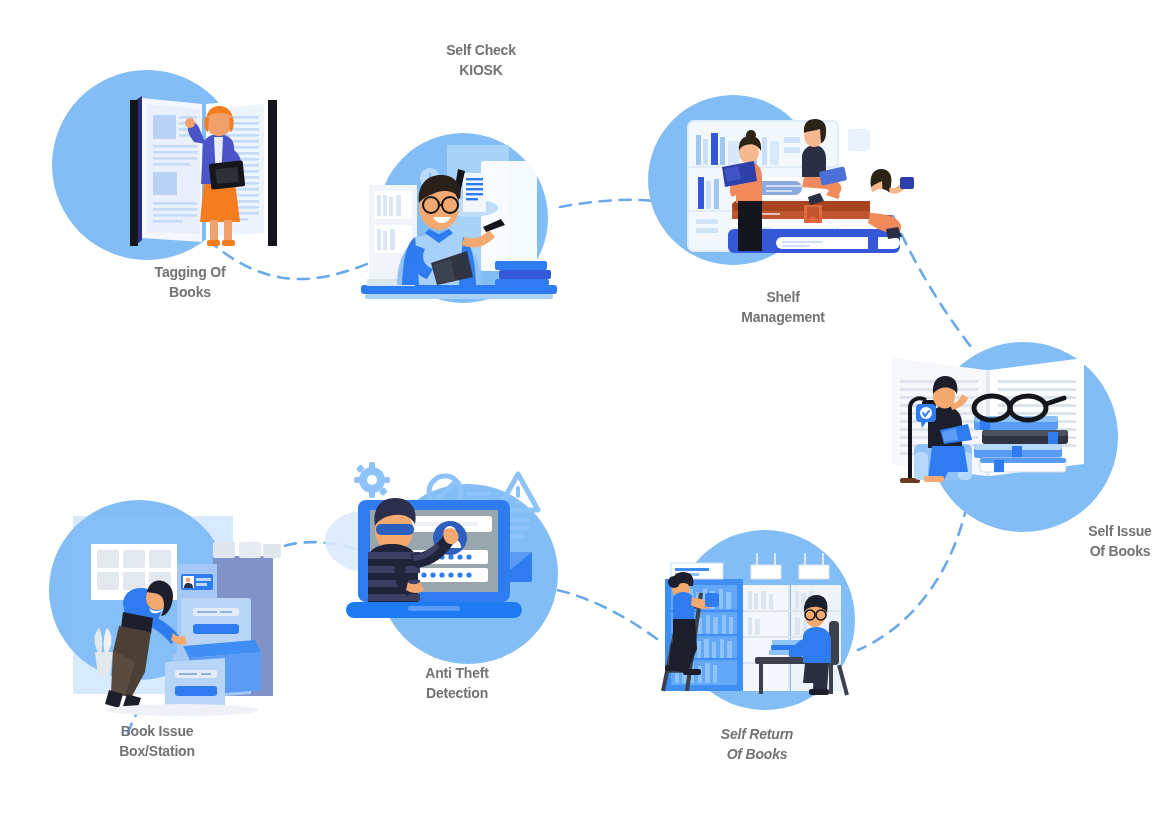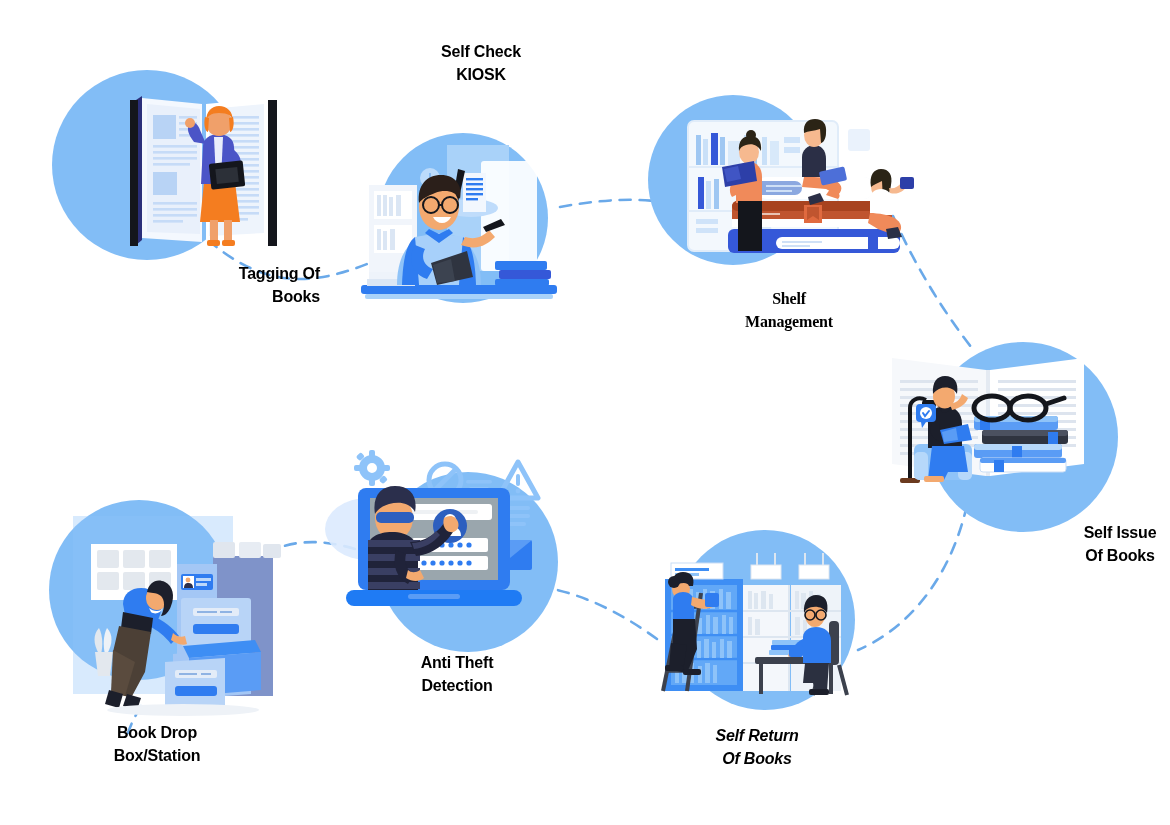--- a/index.html
+++ b/index.html
@@ -12,23 +12,23 @@
   }
   #stage { position: relative; width: 1170px; height: 825px; background: #fff; }
 
   
   #connectors { position: absolute; inset: 0; width: 1170px; height: 825px; pointer-events: none; }
 
   
   .node { position: absolute; }
   .node-label {
     position: absolute;
-    color: #000000;
+    color: #737373;
     font-weight: 700;
-    font-size: 16px;
+    font-size: 14px;
     line-height: 1.42;
     letter-spacing: -0.2px;
     text-align: center;
     white-space: pre-line;
     width: 260px;
   }
   .illus { position: absolute; }
   .blob {
     position: absolute; border-radius: 50%;
     background: #82bdf6;
@@ -45,21 +45,21 @@
   
   #n3 { left: 640px; top: 95px; width: 290px; height: 270px; }
 
   
   #n4 { left: 880px; top: 330px; width: 290px; height: 260px; text-decoration: underline; }
 
   
   #n5 { left: 625px; top: 525px; width: 280px; height: 280px; font-style: italic; }
 
   
-  #n6 { left: 330px; top: 440px; width: 260px; height: 290px; }
+  #n6 { left: 330px; top: 452px; width: 260px; height: 290px; }
 
   
   #n7 { left: 35px; top: 490px; width: 280px; height: 310px; }
 </style>
 </head>
 <body>
 
 <div id="stage">
 
   <svg id="connectors" viewBox="0 0 1170 825">
@@ -144,21 +144,21 @@
       <path d="M144,68 C152,74 153,84 147,92 L141,88 C145,82 144,76 139,72 Z" fill="#4b55c7"></path>
 
       <circle cx="129" cy="41" r="13" fill="#f0a06a"></circle>
       <path d="M116,40 C116,29 122,24 129,24 C137,24 143,29 143,40 C143,34 138,31 129,31 C121,31 117,34 116,40Z" fill="#f47d20"></path>
       <path d="M115,35 C113,44 116,50 118,50 L119,36 Z" fill="#f47d20"></path>
       <path d="M143,35 C145,44 142,50 140,50 L139,36 Z" fill="#f47d20"></path>
 
       <rect x="120" y="80" width="34" height="26" rx="2" fill="#14161c" transform="rotate(-6 137 93)"></rect>
       <rect x="126" y="86" width="22" height="15" fill="#2c3038" transform="rotate(-6 137 93)"></rect>
     </svg>
-    <div class="node-label" style="left:20px; top:203px;text-align:right;">Tagging Of
+    <div class="node-label" style="left:20px; top:203px;">Tagging Of
 Books</div>
   </div>
 
   <div class="node" id="n2">
     <div class="node-label" style="left:-4px; top:6px;">Self Check
 KIOSK</div>
     <svg class="illus" style="left:0px;top:98px;" width="210" height="195" viewBox="0 0 210 195">
       <circle cx="108" cy="85" r="85" fill="#82bdf6"></circle>
 
       <rect x="92" y="12" width="62" height="126" fill="#a9d2f9"></rect>
@@ -292,21 +292,21 @@
       <path d="M40,54 L54,51 L57,64 L43,67 Z" fill="#4055c4"></path>
 
       <ellipse cx="196" cy="72" rx="9" ry="11" fill="#f6b98f"></ellipse>
       <path d="M187,72 C185,60 190,54 197,54 C205,54 209,60 207,70 C206,78 202,86 199,86 L198,66 C194,68 189,70 187,72Z" fill="#2b2416"></path>
       <path d="M186,84 C186,78 191,74 197,74 C204,74 208,79 208,86 L208,100 L186,100 Z" fill="#ffffff"></path>
       <path d="M186,98 C194,98 206,100 212,104 C220,110 218,118 210,120 L194,114 L184,108 Z" fill="#f08a5a"></path>
       <path d="M206,78 C214,80 220,76 222,72 L217,68 C214,72 210,74 205,73 Z" fill="#f6b98f"></path>
       <rect x="216" y="62" width="14" height="12" rx="2" fill="#2d3fa8"></rect>
       <path d="M202,114 L214,112 L218,122 L204,124 Z" fill="#2b2f46"></path>
     </svg>
-    <div class="node-label" style="left:19px; top:193px;font-family:Liberation Serif, serif;">Shelf
+    <div class="node-label" style="left:13px; top:193px;">Shelf
 Management</div>
   </div>
 
   <div class="node" id="n4">
     <div class="blob" style="left:48px; top:12px; width:190px; height:190px;"></div>
     <svg class="illus" style="left:8px;top:18px;" width="200" height="160" viewBox="0 0 200 160">
 
       <path d="M4,10 L98,22 L98,128 L4,116 Z" fill="#f6f8fb"></path>
       <path d="M102,22 L196,10 L196,116 L102,128 Z" fill="#ffffff"></path>
       <path d="M98,22 L102,22 L102,128 L98,128 Z" fill="#e4eaf2"></path>
@@ -658,17 +658,17 @@
       <path d="M106,128 C112,132 118,134 122,132 L120,124 C116,126 111,124 108,121 Z" fill="#f3a96f"></path>
 
       <path d="M58,100 L88,106 L86,122 L56,116 Z" fill="#1c1f2b"></path>
       <path d="M54,114 L86,120 L80,160 L66,186 L54,182 L66,158 L48,140 Z" fill="#4c4036"></path>
       <path d="M48,138 L70,150 L60,184 L46,180 Z" fill="#5a4b3e"></path>
       <path d="M44,178 L58,182 L54,196 L40,192 Z" fill="#1c1f2b"></path>
       <path d="M62,182 L76,186 L72,198 L58,194 Z" fill="#1c1f2b"></path>
 
       <ellipse cx="118" cy="198" rx="76" ry="6" fill="#eef2f7"></ellipse>
     </svg>
-    <div class="node-label" style="left:-8px; top:232px;">Book Drop
+    <div class="node-label" style="left:-8px; top:232px;">Book Issue
 Box/Station</div>
   </div>
 
 </div>
 
 </body></html>

